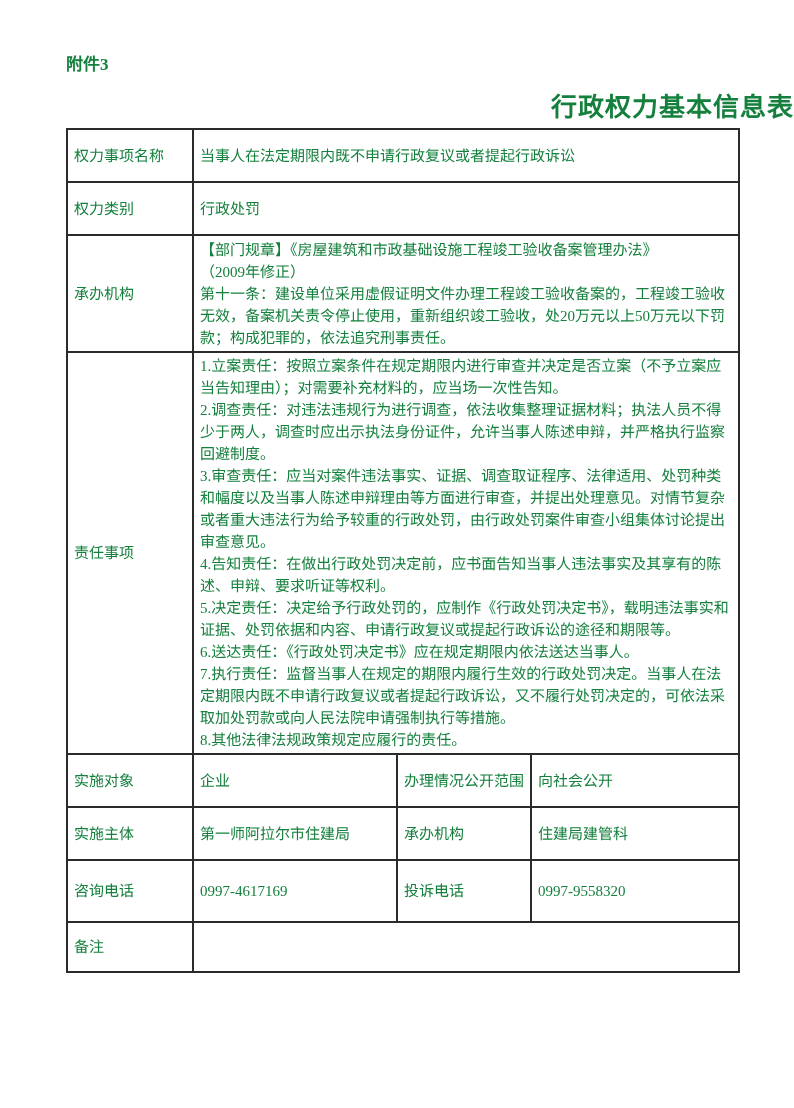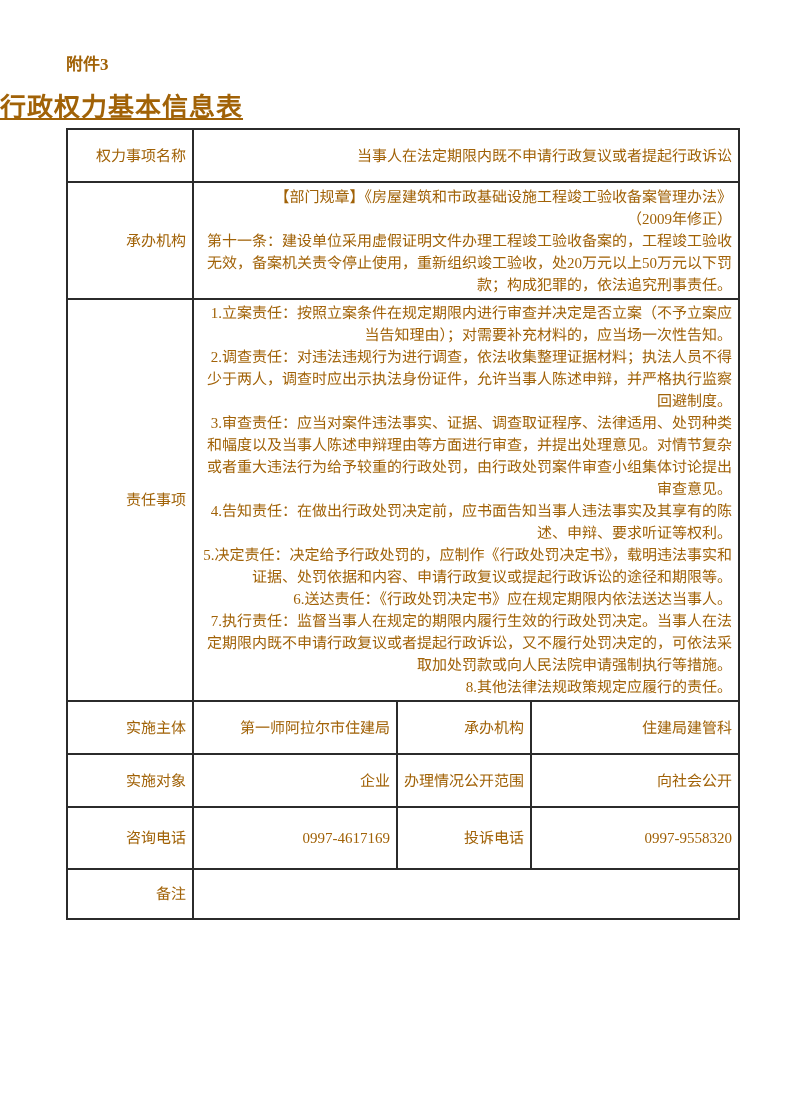--- a/index.html
+++ b/index.html
@@ -6,58 +6,57 @@
     margin: 0;
     padding: 0;
     background: #ffffff;
   }
   .page {
     position: relative;
     width: 794px;
     height: 1108px;
     background: #ffffff;
     font-family: "Liberation Serif", "DejaVu Serif", serif;
-    color: #a16207;
+    color: #15803d;
     overflow: hidden;
   }
   .attachment-label {
     position: absolute;
     left: 66px;
     top: 50px;
     font-size: 17px;
     font-weight: bold;
   }
   .doc-title {
     position: absolute;
     left: 0;
     right: 0;
     top: 86px;
-    text-align: left;
+    text-align: right;
     font-size: 26px;
     font-weight: bold;
     letter-spacing: 1px;
-    text-decoration: underline;
   }
   table.info-table {
     position: absolute;
     left: 66px;
     top: 128px;
     width: 672px;
     border-collapse: collapse;
     table-layout: fixed;
     font-size: 15px;
   }
   table.info-table col.c1 { width: 126px; }
   table.info-table col.c2 { width: 204px; }
   table.info-table col.c3 { width: 134px; }
   table.info-table col.c4 { width: 208px; }
   table.info-table td {
     border: 2px solid #2b2b2b;
     padding: 2px 6px;
-    text-align: right;
+    text-align: left;
     vertical-align: middle;
     line-height: 22px;
     word-break: break-all;
   }
   td.label-cell { text-align: center; }
   td.long-text {
     text-align: justify;
     vertical-align: top;
     white-space: pre-line;
     padding: 4px 8px 2px 8px;
@@ -86,20 +85,24 @@
         <col class="c2">
         <col class="c3">
         <col class="c4">
     </colgroup>
     <tbody>
       <tr class="r-small">
         <td class="label-cell">权力事项名称</td>
         <td colspan="3">当事人在法定期限内既不申请行政复议或者提起行政诉讼</td>
       </tr>
 
+      <tr class="r-small">
+        <td class="label-cell">权力类别</td>
+        <td colspan="3">行政处罚</td>
+      </tr>
 
       <tr class="r-basis">
         <td class="label-cell">承办机构</td>
         <td colspan="3" class="long-text">【部门规章】《房屋建筑和市政基础设施工程竣工验收备案管理办法》
 （2009年修正）
 第十一条：建设单位采用虚假证明文件办理工程竣工验收备案的，工程竣工验收无效，备案机关责令停止使用，重新组织竣工验收，处20万元以上50万元以下罚款；构成犯罪的，依法追究刑事责任。</td>
       </tr>
 
       <tr class="r-duty">
         <td class="label-cell">责任事项</td>
@@ -107,31 +110,31 @@
 2.调查责任：对违法违规行为进行调查，依法收集整理证据材料；执法人员不得少于两人，调查时应出示执法身份证件，允许当事人陈述申辩，并严格执行监察回避制度。
 3.审查责任：应当对案件违法事实、证据、调查取证程序、法律适用、处罚种类和幅度以及当事人陈述申辩理由等方面进行审查，并提出处理意见。对情节复杂或者重大违法行为给予较重的行政处罚，由行政处罚案件审查小组集体讨论提出审查意见。
 4.告知责任：在做出行政处罚决定前，应书面告知当事人违法事实及其享有的陈述、申辩、要求听证等权利。
 5.决定责任：决定给予行政处罚的，应制作《行政处罚决定书》，载明违法事实和证据、处罚依据和内容、申请行政复议或提起行政诉讼的途径和期限等。
 6.送达责任：《行政处罚决定书》应在规定期限内依法送达当事人。
 7.执行责任：监督当事人在规定的期限内履行生效的行政处罚决定。当事人在法定期限内既不申请行政复议或者提起行政诉讼，又不履行处罚决定的，可依法采取加处罚款或向人民法院申请强制执行等措施。
 8.其他法律法规政策规定应履行的责任。</td>
       </tr>
 
       <tr class="r-small">
+        <td class="label-cell">实施对象</td>
+        <td>企业</td>
+        <td class="label-cell">办理情况公开范围</td>
+        <td>向社会公开</td>
+      </tr>
+
+      <tr class="r-small">
         <td class="label-cell">实施主体</td>
         <td>第一师阿拉尔市住建局</td>
         <td class="label-cell">承办机构</td>
         <td>住建局建管科</td>
-      </tr>
-
-      <tr class="r-small">
-        <td class="label-cell">实施对象</td>
-        <td>企业</td>
-        <td class="label-cell">办理情况公开范围</td>
-        <td>向社会公开</td>
       </tr>
 
 
 
       <tr class="r-phone">
         <td class="label-cell">咨询电话</td>
         <td>0997-4617169</td>
         <td class="label-cell">投诉电话</td>
         <td>0997-9558320</td>
       </tr>

